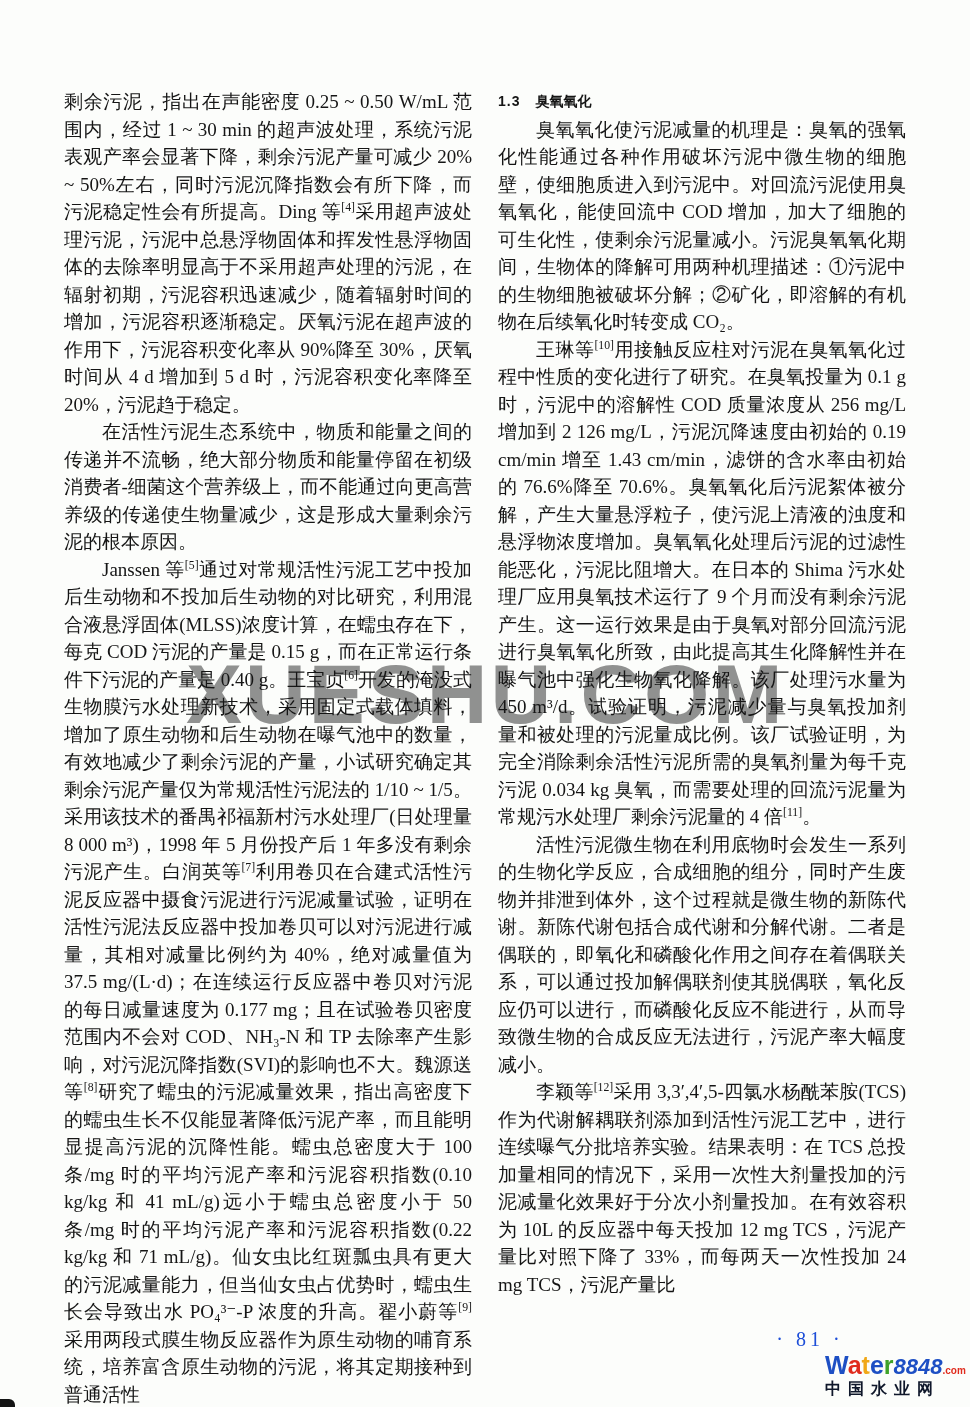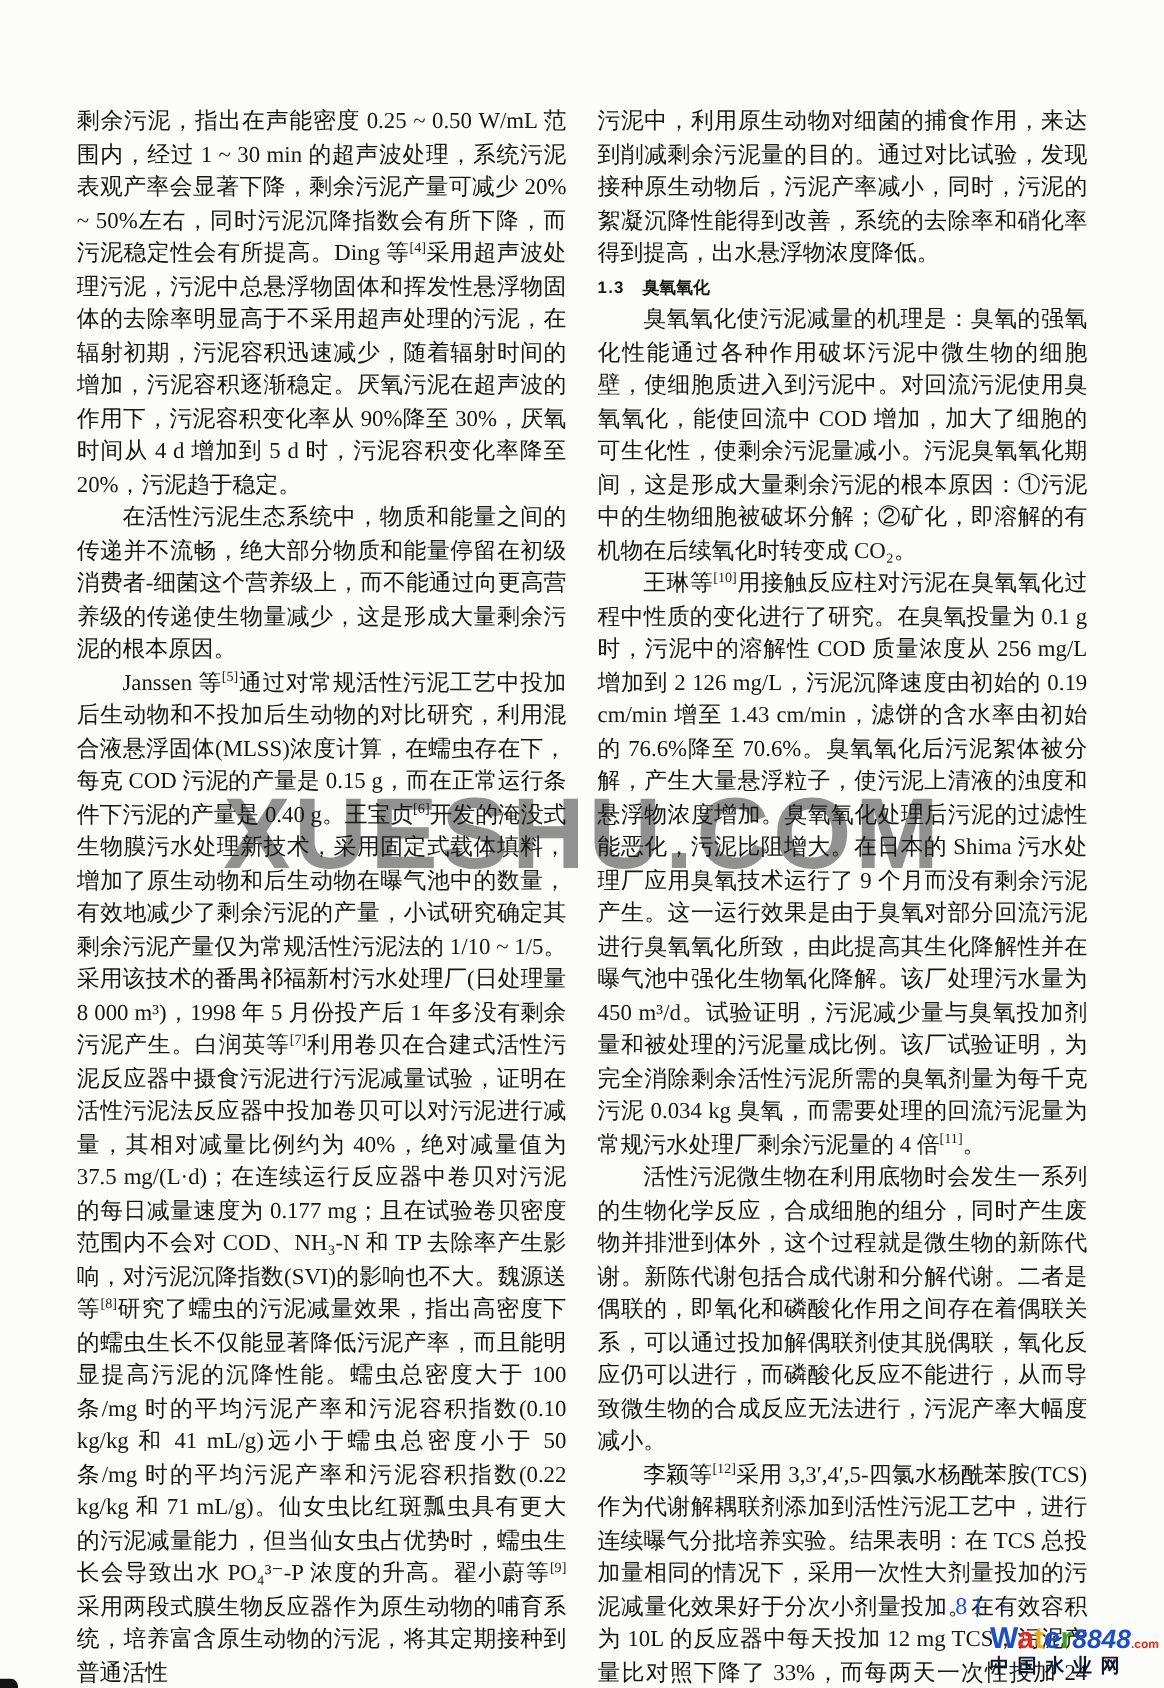--- a/index.html
+++ b/index.html
@@ -58,23 +58,22 @@
 
 <div class="watermark">XUESHU.COM</div>
 
 <div class="content">
   <div class="col" id="col-left">
       <p class="para noindent">剩余污泥，指出在声能密度 0.25 ~ 0.50 W/mL 范围内，经过 1 ~ 30 min 的超声波处理，系统污泥表观产率会显著下降，剩余污泥产量可减少 20% ~ 50%左右，同时污泥沉降指数会有所下降，而污泥稳定性会有所提高。Ding 等<sup class="ref">[4]</sup>采用超声波处理污泥，污泥中总悬浮物固体和挥发性悬浮物固体的去除率明显高于不采用超声处理的污泥，在辐射初期，污泥容积迅速减少，随着辐射时间的增加，污泥容积逐渐稳定。厌氧污泥在超声波的作用下，污泥容积变化率从 90%降至 30%，厌氧时间从 4 d 增加到 5 d 时，污泥容积变化率降至 20%，污泥趋于稳定。</p>
       <p class="para">在活性污泥生态系统中，物质和能量之间的传递并不流畅，绝大部分物质和能量停留在初级消费者-细菌这个营养级上，而不能通过向更高营养级的传递使生物量减少，这是形成大量剩余污泥的根本原因。</p>
       <p class="para">Janssen 等<sup class="ref">[5]</sup>通过对常规活性污泥工艺中投加后生动物和不投加后生动物的对比研究，利用混合液悬浮固体(MLSS)浓度计算，在蠕虫存在下，每克 COD 污泥的产量是 0.15 g，而在正常运行条件下污泥的产量是 0.40 g。王宝贞<sup class="ref">[6]</sup>开发的淹没式生物膜污水处理新技术，采用固定式载体填料，增加了原生动物和后生动物在曝气池中的数量，有效地减少了剩余污泥的产量，小试研究确定其剩余污泥产量仅为常规活性污泥法的 1/10 ~ 1/5。采用该技术的番禺祁福新村污水处理厂(日处理量 8 000 m³)，1998 年 5 月份投产后 1 年多没有剩余污泥产生。白润英等<sup class="ref">[7]</sup>利用卷贝在合建式活性污泥反应器中摄食污泥进行污泥减量试验，证明在活性污泥法反应器中投加卷贝可以对污泥进行减量，其相对减量比例约为 40%，绝对减量值为 37.5 mg/(L·d)；在连续运行反应器中卷贝对污泥的每日减量速度为 0.177 mg；且在试验卷贝密度范围内不会对 COD、NH₃-N 和 TP 去除率产生影响，对污泥沉降指数(SVI)的影响也不大。魏源送等<sup class="ref">[8]</sup>研究了蠕虫的污泥减量效果，指出高密度下的蠕虫生长不仅能显著降低污泥产率，而且能明显提高污泥的沉降性能。蠕虫总密度大于 100 条/mg 时的平均污泥产率和污泥容积指数(0.10 kg/kg 和 41 mL/g)远小于蠕虫总密度小于 50 条/mg 时的平均污泥产率和污泥容积指数(0.22 kg/kg 和 71 mL/g)。仙女虫比红斑瓢虫具有更大的污泥减量能力，但当仙女虫占优势时，蠕虫生长会导致出水 PO₄³⁻-P 浓度的升高。翟小蔚等<sup class="ref">[9]</sup>采用两段式膜生物反应器作为原生动物的哺育系统，培养富含原生动物的污泥，将其定期接种到普通活性</p>
     </div>
   <div class="col" id="col-right">
-      <p class="para noindent">污泥中，利用原生动物对细菌的捕食作用，来达到削减剩余污泥量的目的。通过对比试验，发现接种原生动物后，污泥产率减小，同时，污泥的絮凝沉降性能得到改善，系统的去除率和硝化率得到提高，出水悬浮物浓度降低。</p>
       <h2 class="sec-heading"><span class="sec-num">1.3</span><span class="sec-title">臭氧氧化</span></h2>
-      <p class="para">臭氧氧化使污泥减量的机理是：臭氧的强氧化性能通过各种作用破坏污泥中微生物的细胞壁，使细胞质进入到污泥中。对回流污泥使用臭氧氧化，能使回流中 COD 增加，加大了细胞的可生化性，使剩余污泥量减小。污泥臭氧氧化期间，这是形成大量剩余污泥的根本原因：①污泥中的生物细胞被破坏分解；②矿化，即溶解的有机物在后续氧化时转变成 CO₂。</p>
+      <p class="para">臭氧氧化使污泥减量的机理是：臭氧的强氧化性能通过各种作用破坏污泥中微生物的细胞壁，使细胞质进入到污泥中。对回流污泥使用臭氧氧化，能使回流中 COD 增加，加大了细胞的可生化性，使剩余污泥量减小。污泥臭氧氧化期间，生物体的降解可用两种机理描述：①污泥中的生物细胞被破坏分解；②矿化，即溶解的有机物在后续氧化时转变成 CO₂。</p>
       <p class="para">王琳等<sup class="ref">[10]</sup>用接触反应柱对污泥在臭氧氧化过程中性质的变化进行了研究。在臭氧投量为 0.1 g 时，污泥中的溶解性 COD 质量浓度从 256 mg/L 增加到 2 126 mg/L，污泥沉降速度由初始的 0.19 cm/min 增至 1.43 cm/min，滤饼的含水率由初始的 76.6%降至 70.6%。臭氧氧化后污泥絮体被分解，产生大量悬浮粒子，使污泥上清液的浊度和悬浮物浓度增加。臭氧氧化处理后污泥的过滤性能恶化，污泥比阻增大。在日本的 Shima 污水处理厂应用臭氧技术运行了 9 个月而没有剩余污泥产生。这一运行效果是由于臭氧对部分回流污泥进行臭氧氧化所致，由此提高其生化降解性并在曝气池中强化生物氧化降解。该厂处理污水量为 450 m³/d。试验证明，污泥减少量与臭氧投加剂量和被处理的污泥量成比例。该厂试验证明，为完全消除剩余活性污泥所需的臭氧剂量为每千克污泥 0.034 kg 臭氧，而需要处理的回流污泥量为常规污水处理厂剩余污泥量的 4 倍<sup class="ref">[11]</sup>。</p>
       <p class="para">活性污泥微生物在利用底物时会发生一系列的生物化学反应，合成细胞的组分，同时产生废物并排泄到体外，这个过程就是微生物的新陈代谢。新陈代谢包括合成代谢和分解代谢。二者是偶联的，即氧化和磷酸化作用之间存在着偶联关系，可以通过投加解偶联剂使其脱偶联，氧化反应仍可以进行，而磷酸化反应不能进行，从而导致微生物的合成反应无法进行，污泥产率大幅度减小。</p>
       <p class="para">李颖等<sup class="ref">[12]</sup>采用 3,3′,4′,5-四氯水杨酰苯胺(TCS)作为代谢解耦联剂添加到活性污泥工艺中，进行连续曝气分批培养实验。结果表明：在 TCS 总投加量相同的情况下，采用一次性大剂量投加的污泥减量化效果好于分次小剂量投加。在有效容积为 10L 的反应器中每天投加 12 mg TCS，污泥产量比对照下降了 33%，而每两天一次性投加 24 mg TCS，污泥产量比</p>
     </div>
 </div>
 
 <div class="page-number">· 81 ·</div>
 
 <div class="logo">
   <div class="logo-line1">

